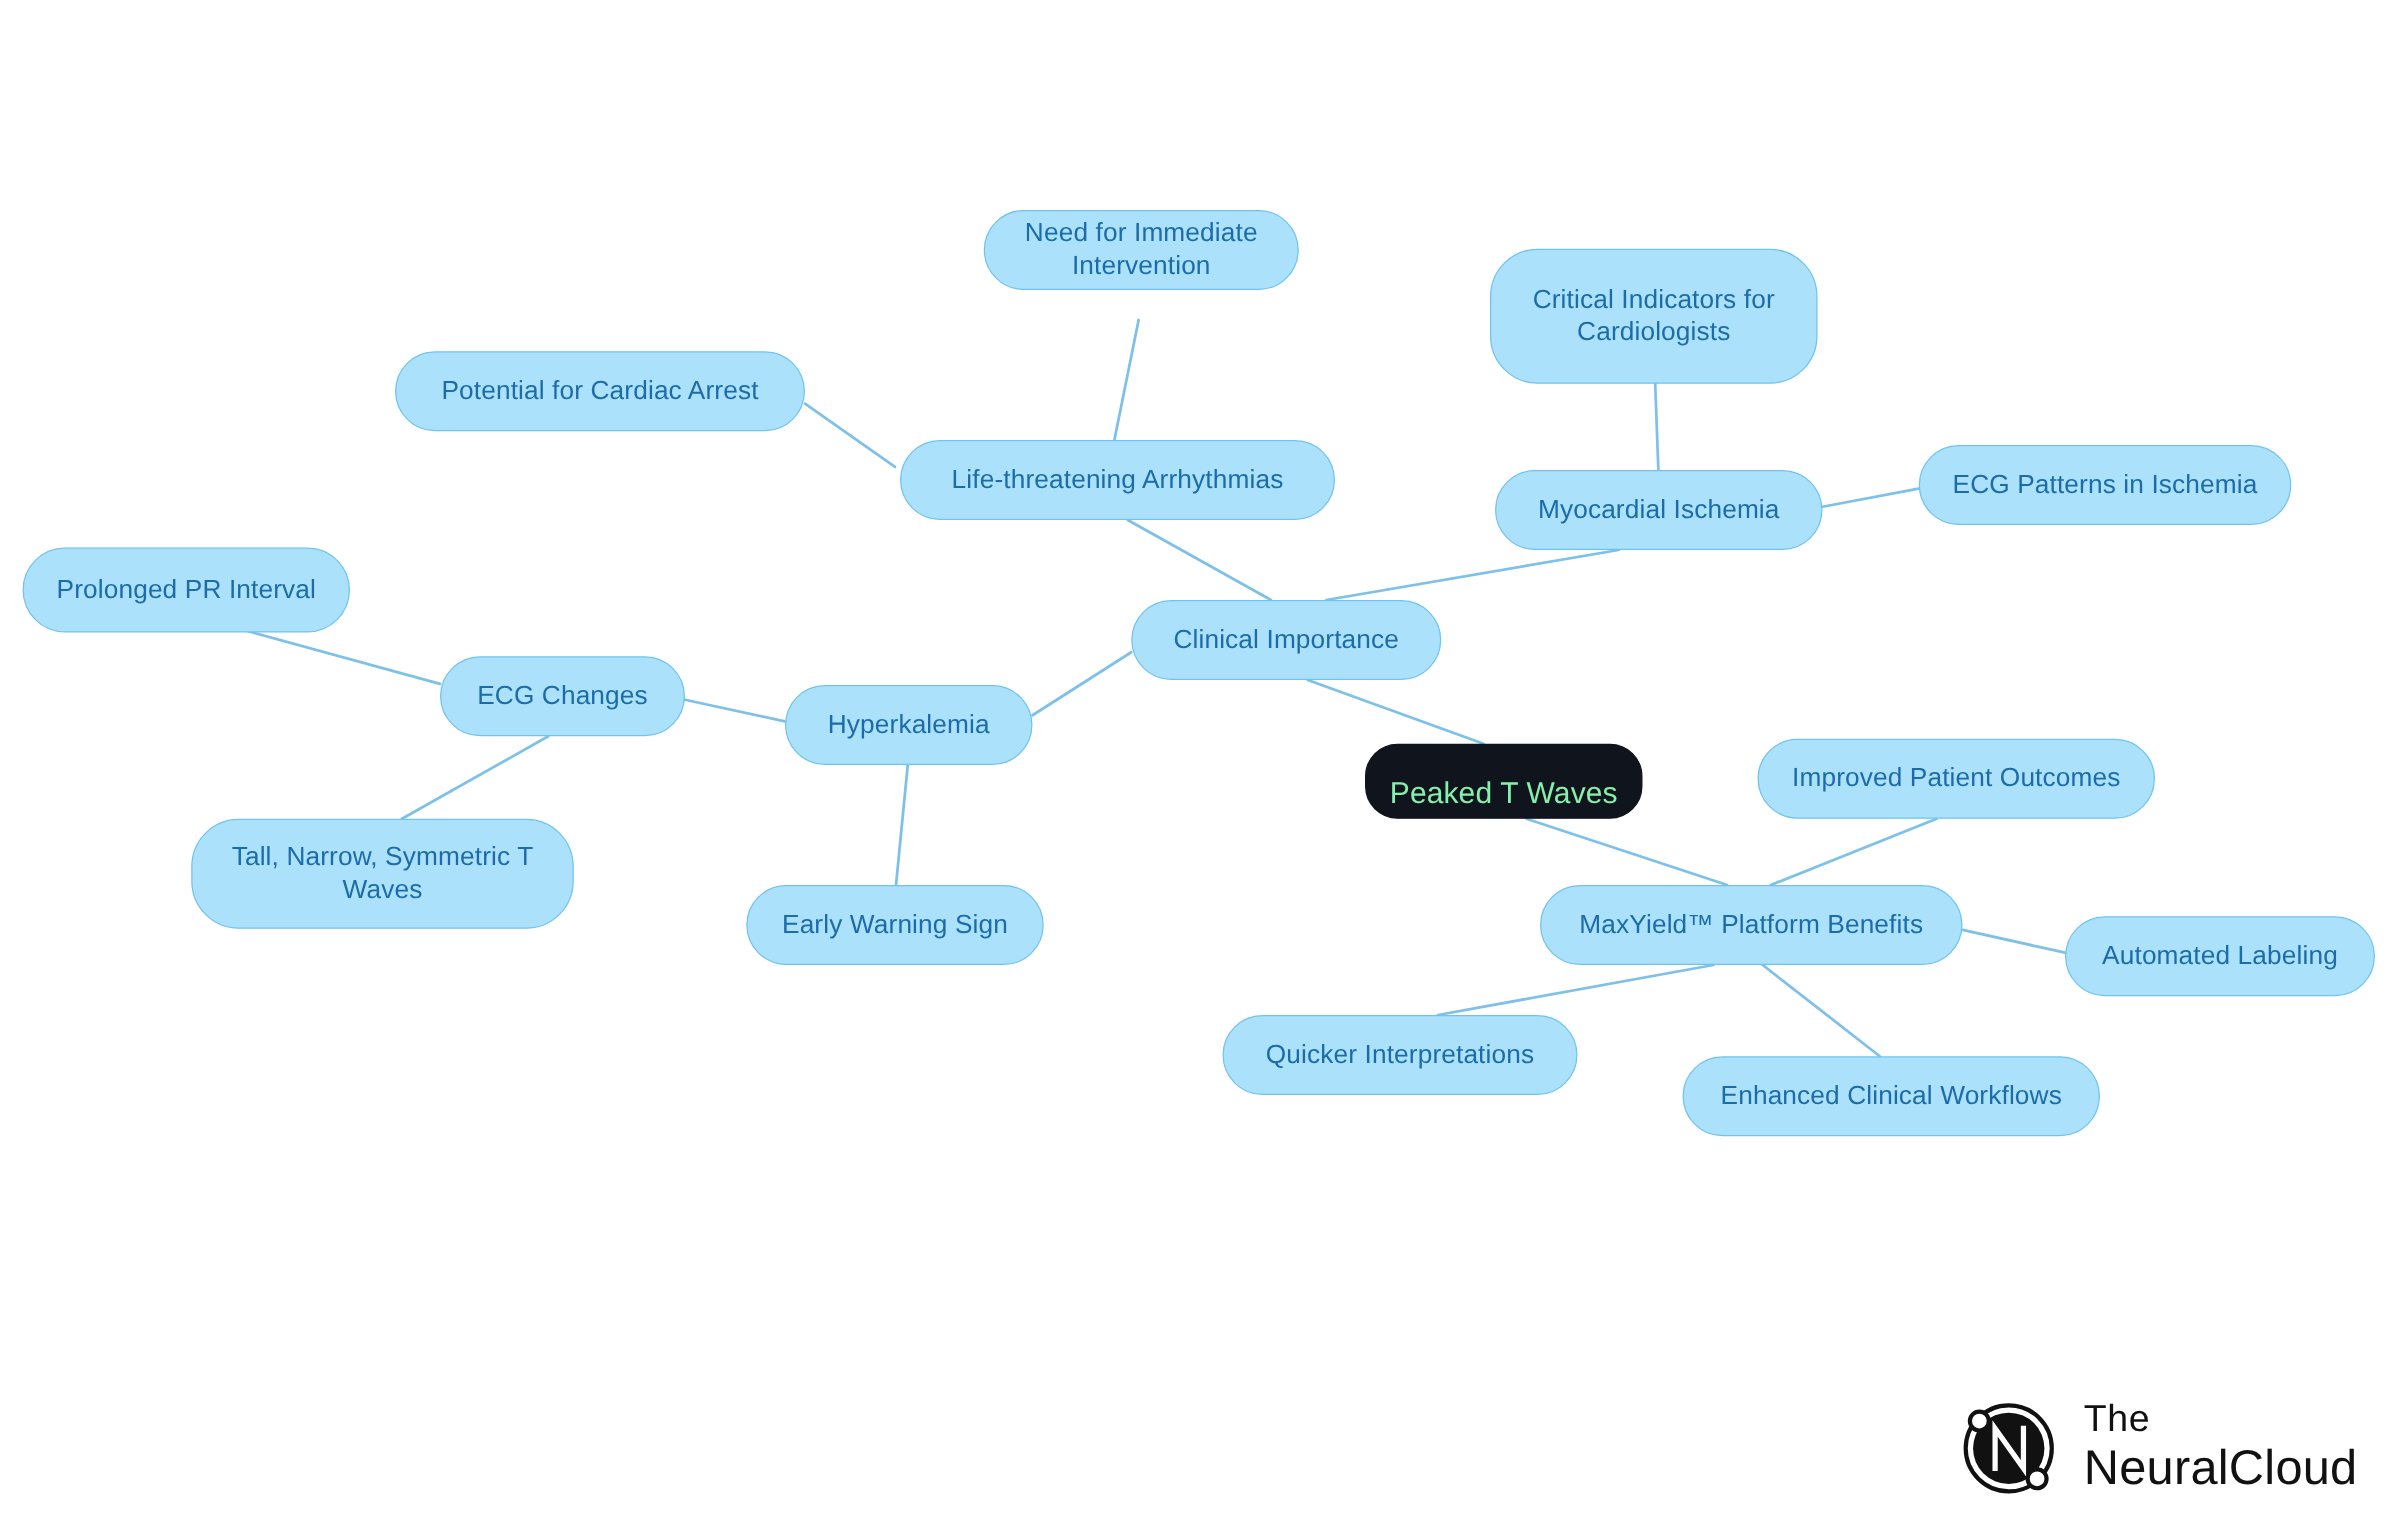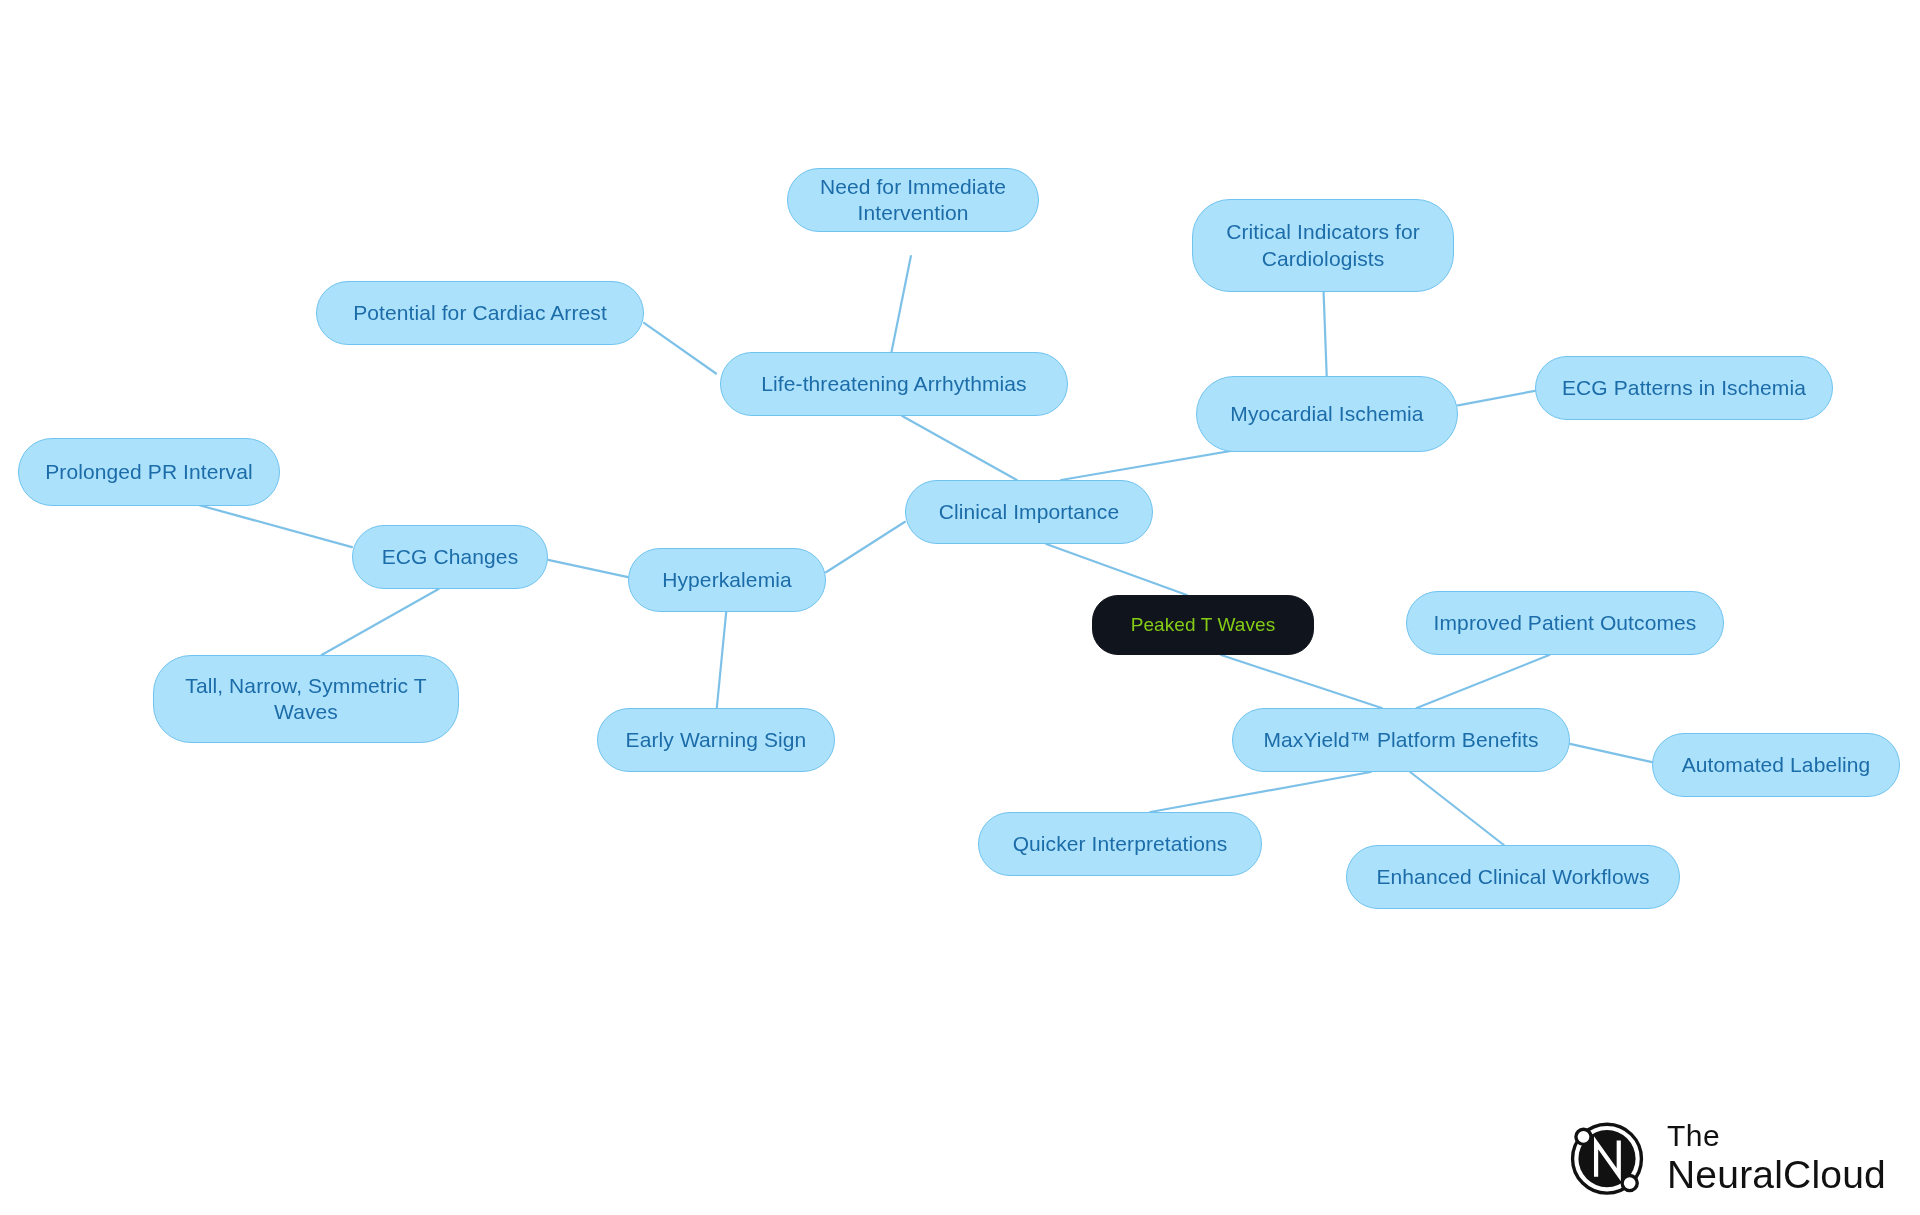--- a/index.html
+++ b/index.html
@@ -38,23 +38,24 @@
     color: #1b6ca8;
     font-size: 21px;
     line-height: 1.25;
     letter-spacing: 0.1px;
     padding: 4px 14px;
     font-family: "Liberation Sans", sans-serif;
   }
   .node.root {
     background: #10141c;
     border: 1.5px solid #10141c;
-    color: #84cc16;
+    color: #86efac;
     border-radius: 26px;
-    font-size: 19px;
+    font-size: 24px;
+    align-items: flex-end;
   }
   
   #logo {
     position: absolute;
     left: 1565px;
     top: 1115px;
     display: flex;
     align-items: center;
     gap: 18px;
   }
@@ -114,24 +115,24 @@
       </div>
       <div class="node" style="left: 720px; top: 352px; width: 348px; height: 64px;">
         <span>Life-threatening Arrhythmias</span>
       </div>
       <div class="node" style="left: 787px; top: 168px; width: 252px; height: 64px;">
         <span>Need for Immediate Intervention</span>
       </div>
       <div class="node" style="left: 316px; top: 281px; width: 328px; height: 64px; text-align: right;">
         <span>Potential for Cardiac Arrest</span>
       </div>
-      <div class="node" style="left: 1196px; top: 376px; width: 262px; height: 76px;">
+      <div class="node" style="left: 1196px; top: 376px; width: 262px; height: 64px;">
         <span>Myocardial Ischemia</span>
       </div>
-      <div class="node" style="left: 1192px; top: 199px; width: 262px; height: 93px;">
+      <div class="node" style="left: 1192px; top: 199px; width: 262px; height: 108px;">
         <span>Critical Indicators for Cardiologists</span>
       </div>
       <div class="node" style="left: 1535px; top: 356px; width: 298px; height: 64px;">
         <span>ECG Patterns in Ischemia</span>
       </div>
       <div class="node" style="left: 628px; top: 548px; width: 198px; height: 64px;">
         <span>Hyperkalemia</span>
       </div>
       <div class="node" style="left: 352px; top: 525px; width: 196px; height: 64px;">
         <span>ECG Changes</span>

